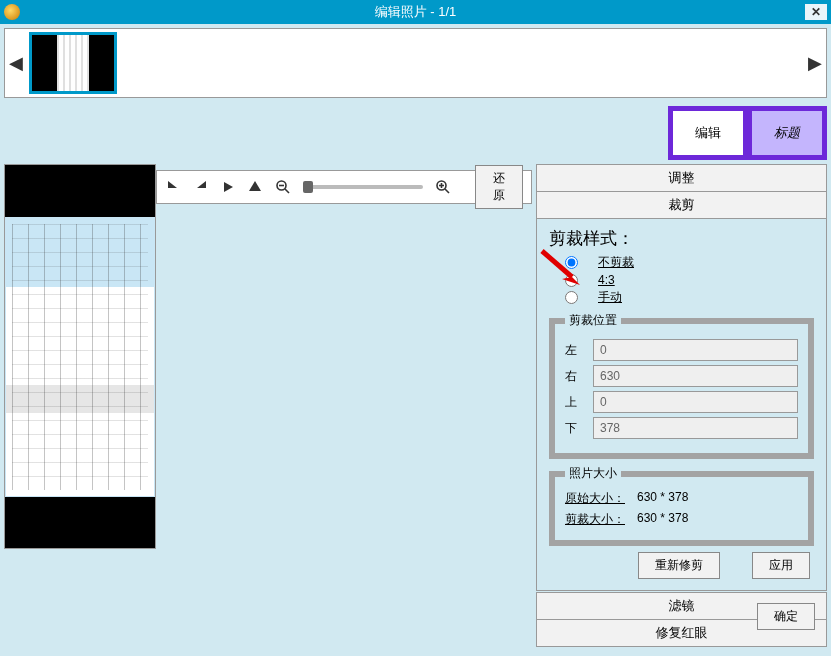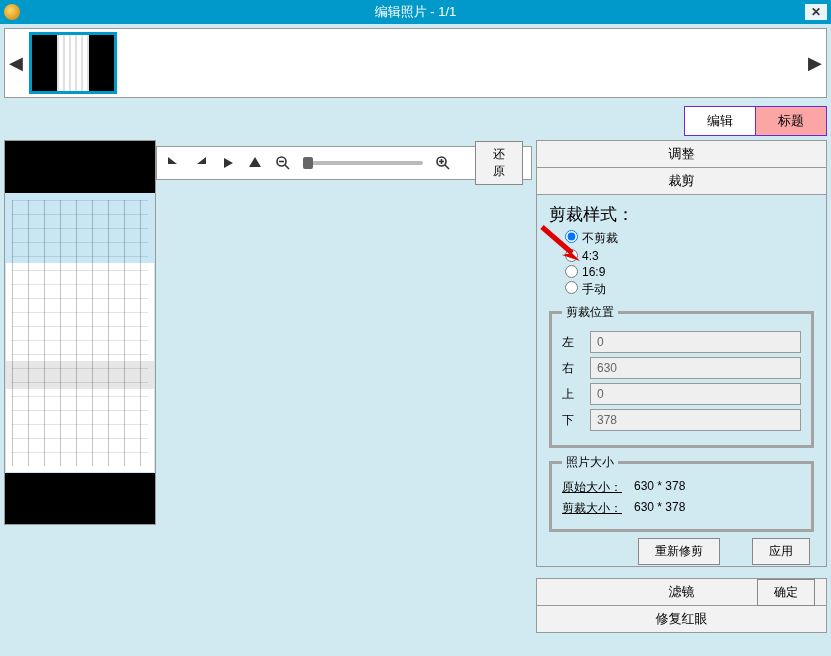--- a/index.html
+++ b/index.html
@@ -8,22 +8,22 @@
 .titlebar .app-icon { width: 16px; height: 16px; background: radial-gradient(circle at 40% 40%, #ffd966, #cc7a00); border-radius: 50%; margin-right: 6px; }
 .titlebar .title { flex: 1; font-size: 13px; text-align: center; }
 .titlebar .close-btn { background: #e9f5fa; color: #333; width: 22px; height: 16px; display: flex; align-items: center; justify-content: center; cursor: pointer; font-size: 12px; font-weight: bold; }
 .filmstrip { background: #fff; border: 1px solid #999; margin: 4px; height: 70px; display: flex; align-items: center; }
 .nav-arrow { width: 22px; height: 68px; display: flex; align-items: center; justify-content: center; font-size: 18px; color: #333; cursor: pointer; }
 .thumbs { flex: 1; height: 68px; display: flex; align-items: center; padding: 2px; gap: 4px; }
 .thumb { width: 88px; height: 62px; border: 3px solid #0099c9; background: #000; display: flex; align-items: center; justify-content: center; }
 .thumb .tcontent { background: #f0f0f0; height: 56px; width: 32px; background-image: repeating-linear-gradient(to right, #e0e0e0 0 2px, #fff 2px 6px); }
 
 .tabs-row { display: flex; justify-content: flex-end; padding: 0 4px; margin-top: 8px; }
-.tab { border: 1px solid #6d28d9; background: #fff; padding: 5px 22px; cursor: pointer; font-size: 13px; }
-.tab.inactive { background: #fca5a5; }
+.tab { border: 5px solid #6d28d9; background: #fff; padding: 13px 22px; cursor: pointer; font-size: 13px; }
+.tab.inactive { background: #c4b5fd; font-style: italic; }
 .tab + .tab { margin-left: -1px; }
 
 .main-area { display: flex; padding: 4px; gap: 4px; }
 .preview-col { flex: 1; display: flex; flex-direction: row; }
 .preview { background: #000; height: 385px; border: 1px solid #999; position: relative; display: flex; align-items: center; justify-content: center; }
 .preview-img { background: #eaf4fb; width: 150px; height: 280px; position: relative; background-image: 
   linear-gradient(to bottom, #c9e6f5 0 25%, #fff 25% 60%, #e6e6e6 60% 70%, #fff 70% 100%);
   border: 1px solid #c9e6f5; overflow: hidden; }
 .preview-img::before { content:""; position:absolute; inset:6px; background:
   repeating-linear-gradient(to right, rgba(60,60,60,0.3) 0 1px, transparent 1px 16px),
@@ -34,23 +34,23 @@
 .slider .knob { position: absolute; left: 0; top: -4px; width: 10px; height: 12px; background: #666; border-radius: 2px; }
 .spacer { flex: 1; }
 .btn { border: 1px solid #888; background: #f2f2f2; padding: 4px 16px; cursor: pointer; font-size: 12px; }
 
 .side-col { width: 334px; border: 1px solid #999; background: #d1e9f1; display: flex; flex-direction: column; height: 427px; }
 .accordion-hdr { border: 1px solid #999; background: #f2f2f2; text-align: center; padding: 4px 0; cursor: pointer; margin: -1px -1px 0 -1px; font-size: 13px; }
 .crop-body { flex: 1; padding: 8px 12px; position: relative; }
 .crop-body .arrow { position: absolute; left: 3px; top: 30px; font-size: 32px; color: #e00000; pointer-events: none; }
 .crop-body .arrow svg { display: block; }
 .lbl { font-size: 17px; margin-bottom: 4px; display: block; }
-.radio-row { display: flex; align-items: flex-start; gap: 4px; margin: 2px 0 2px 16px; font-size: 12px; }
+.radio-row { display: flex; align-items: center; gap: 20px; margin: 2px 0 2px 16px; font-size: 12px; text-decoration: underline; }
 .radio-row input { margin: 0; }
-fieldset { border: 3px solid #a3a3a3; margin-top: 6px; padding: 6px 10px 10px 10px; }
+fieldset { border: 6px solid #a3a3a3; margin-top: 6px; padding: 6px 10px 10px 10px; }
 legend { font-size: 12px; padding: 0 4px; }
 .pos-row { display: flex; align-items: center; gap: 10px; margin: 4px 0; }
 .pos-row label { width: 18px; font-size: 12px; }
 .pos-row input { flex: 1; border: 1px solid #999; padding: 3px 6px; font-size: 12px; background: #efefef; color: #666; }
 .size-row { display: flex; font-size: 12px; padding: 2px 0; }
 .size-row .k { width: 72px; text-decoration: underline; }
 .btn-row { display: flex; justify-content: flex-end; gap: 32px; padding: 6px 4px; }
 
 .footer { display: flex; justify-content: flex-end; padding: 8px 16px; }
 
@@ -143,24 +143,20 @@
       <div class="radio-row">
           <input type="radio" name="cs" checked="" style="">
           <span>不剪裁</span>
         </div>
       <div class="radio-row">
           <input type="radio" name="cs" style="">
           <span>4:3</span>
         </div>
       <div class="radio-row">
           <input type="radio" name="cs" style="">
-          <span>16:9</span>
-        </div>
-      <div class="radio-row">
-          <input type="radio" name="cs" style="">
           <span>手动</span>
         </div>
 
       <fieldset>
         <legend>剪裁位置</legend>
         <div class="pos-row">
             <label>左</label>
             <input disabled="" value="0" style="">
           </div>
         <div class="pos-row">

